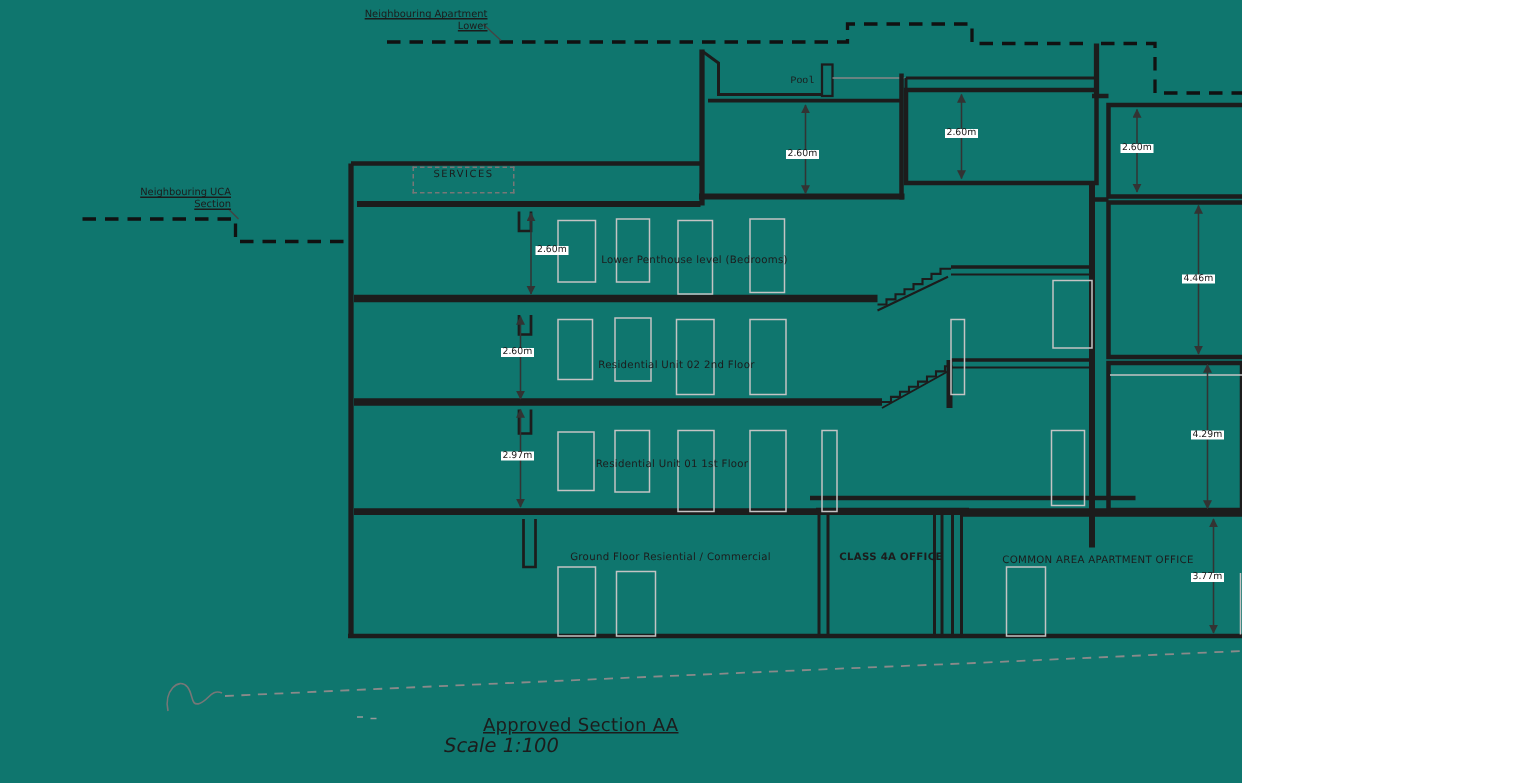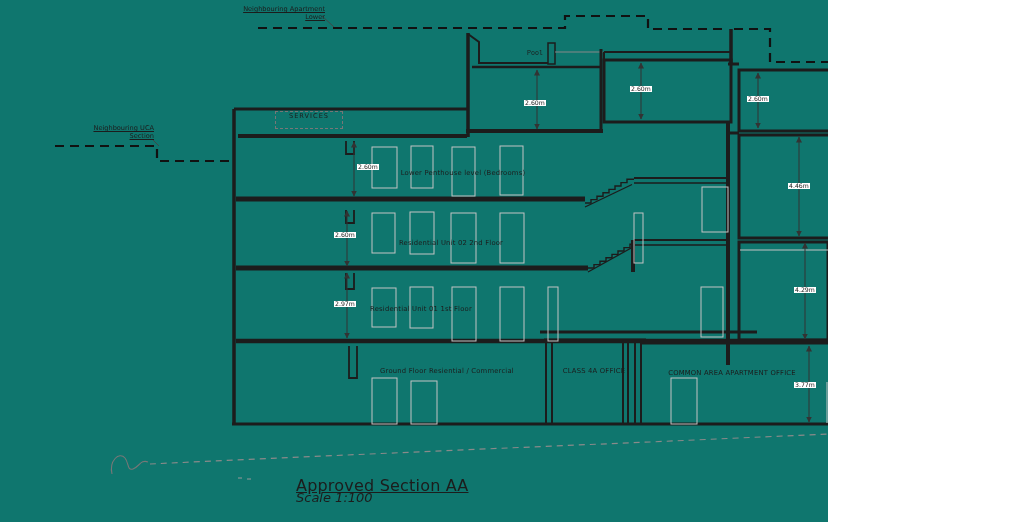--- a/index.html
+++ b/index.html
@@ -12,21 +12,21 @@
   .floor-lbl{font-size:6.8px;letter-spacing:.2px;text-align:right;}
   .dim{font-size:6.2px;background:#ffffff;padding:0 1px;line-height:1;}
   .ann{font-size:6.6px;line-height:1.25;text-align:right;}
   .ann span{text-decoration:underline;}
   .services-box{
     position:absolute;left:275px;top:111px;width:66px;height:16px;
     border:1px dashed #777;display:flex;align-items:flex-start;justify-content:center;
     font-size:6.6px;letter-spacing:1px;
   }
   .pool-lbl{font-size:6.6px;font-family:Liberation Mono, monospace;}
-  .title{font-size:16px;text-decoration:underline;letter-spacing:.2px;}
+  .title{font-size:12px;text-decoration:underline;letter-spacing:.2px;margin-left:26px;}
   .subtitle{font-size:13px;font-style:italic;font-family:"DejaVu Sans","Liberation Sans",sans-serif;}
   .ctr{transform:translateX(-50%);}
 </style>
 </head>
 <body>
 
 <div id="canvas">
 
   <svg id="linework" width="1024" height="522" viewBox="0 0 1024 522">
     <defs>
@@ -171,23 +171,23 @@
   </div>
 
   <div class="lbl pool-lbl" style="left:527px;top:50px;">Pool</div>
 
   <div class="services-box">
     <span>SERVICES</span>
   </div>
 
   <div class="lbl floor-lbl ctr" style="left:463px;top:169px;">Lower Penthouse level (Bedrooms)</div>
   <div class="lbl floor-lbl ctr" style="left:441px;top:239px;margin-left:10px;">Residential Unit 02 2nd Floor</div>
-  <div class="lbl floor-lbl ctr" style="left:421px;top:305px;">Residential Unit 01 1st Floor</div>
+  <div class="lbl floor-lbl ctr" style="left:448px;top:305px;">Residential Unit 01 1st Floor</div>
   <div class="lbl floor-lbl ctr" style="left:447px;top:367px;">Ground Floor Resiential / Commercial</div>
-  <div class="lbl floor-lbl ctr" style="left:594px;top:367px;">CLASS 4A OFFICE</div>
+  <div class="lbl floor-lbl ctr" style="left:594px;top:367px;font-weight:bold;">CLASS 4A OFFICE</div>
   <div class="lbl floor-lbl ctr" style="left:732px;top:369px;">COMMON AREA APARTMENT OFFICE</div>
 
   <div class="lbl dim" style="left:357px;top:164px;">2.60m</div>
   <div class="lbl dim" style="left:334px;top:232px;">2.60m</div>
   <div class="lbl dim" style="left:334px;top:301px;">2.97m</div>
   <div class="lbl dim" style="left:524px;top:100px;">2.60m</div>
   <div class="lbl dim" style="left:630px;top:86px;">2.60m</div>
   <div class="lbl dim" style="left:747px;top:96px;">2.60m</div>
   <div class="lbl dim" style="left:788px;top:183px;">4.46m</div>
   <div class="lbl dim" style="left:794px;top:287px;">4.29m</div>

